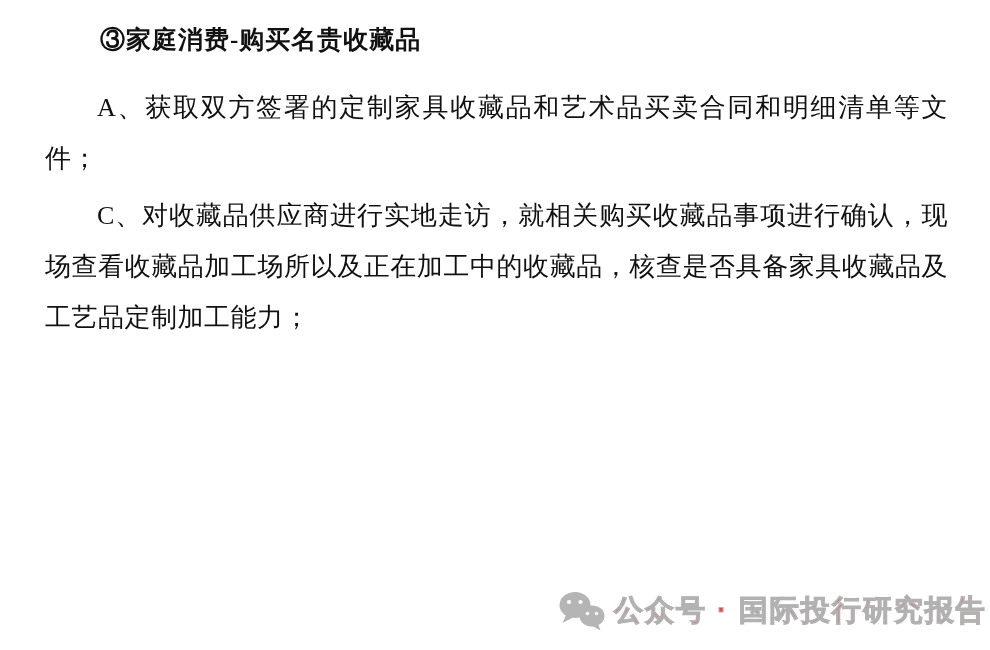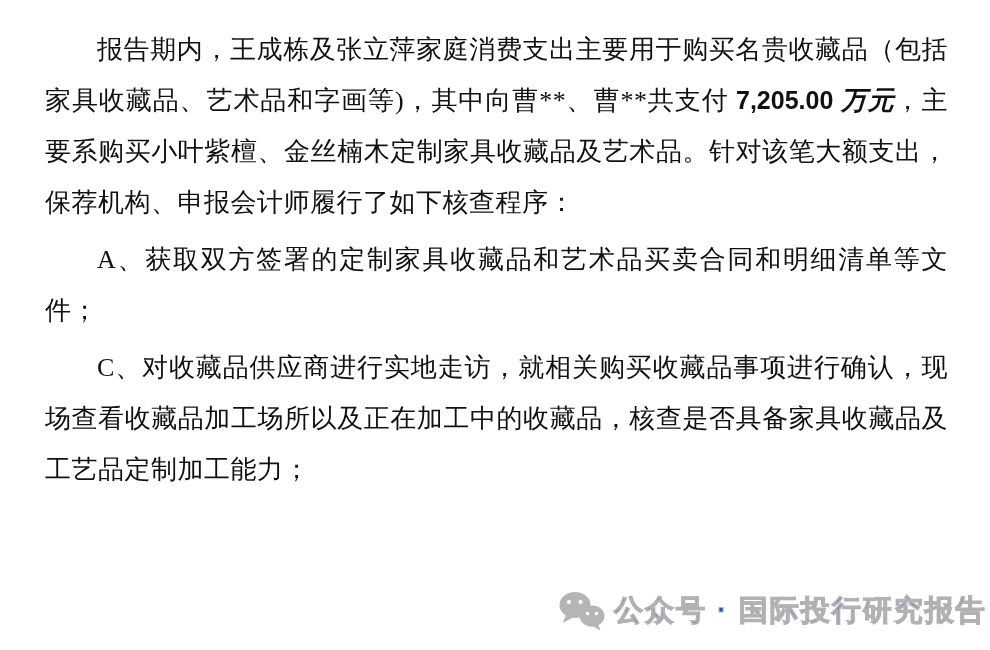--- a/index.html
+++ b/index.html
@@ -54,21 +54,21 @@
     z-index: 0;
     display: flex;
     align-items: center;
     gap: 8px;
     white-space: nowrap;
   }
   .watermark-text {
     font-family: "Liberation Sans", "DejaVu Sans", sans-serif;
     font-size: 29px;
     font-weight: bold;
-    color: #1d4ed8;
+    color: #ef4444;
     -webkit-text-stroke: 1px #b2b2b2;
     letter-spacing: 2px;
   }
   .wechat-icon-svg { display: block; }
 </style>
 </head>
 <body>
 
 <div class="page">
 
@@ -81,22 +81,22 @@
       <ellipse cx="34" cy="26" rx="12.5" ry="10.5" fill="#b5b5b5"></ellipse>
       <path d="M40 34 L42.5 40.5 L33.5 35.5 Z" fill="#b5b5b5"></path>
       <circle cx="29.5" cy="23.5" r="1.8" fill="#ffffff"></circle>
       <circle cx="38.5" cy="23.5" r="1.8" fill="#ffffff"></circle>
     </svg>
     <span class="watermark-text">公众号 · 国际投行研究报告</span>
   </div>
 
   <div class="content">
 
+    <h1 class="heading">③家庭消费-购买名贵收藏品</h1>
 
-    <p class="para"><span>报告期内，王成栋及张立萍家庭消费支出主要用于购买名贵收藏品（包括家具收藏品、艺术品和字画等)，其中向曹**、曹**共支付 </span><span class="amount">7,205.00</span><span class="amount-unit"> 万元</span><span>，主要系购买小叶紫檀、金丝楠木定制家具收藏品及艺术品。针对该笔大额支出，保荐机构、申报会计师履行了如下核查程序：</span></p>
 
     <p class="para">A、获取双方签署的定制家具收藏品和艺术品买卖合同和明细清单等文件；</p>
 
 
     <p class="para">C、对收藏品供应商进行实地走访，就相关购买收藏品事项进行确认，现场查看收藏品加工场所以及正在加工中的收藏品，核查是否具备家具收藏品及工艺品定制加工能力；</p>
 
   </div>
 
 </div>
 

